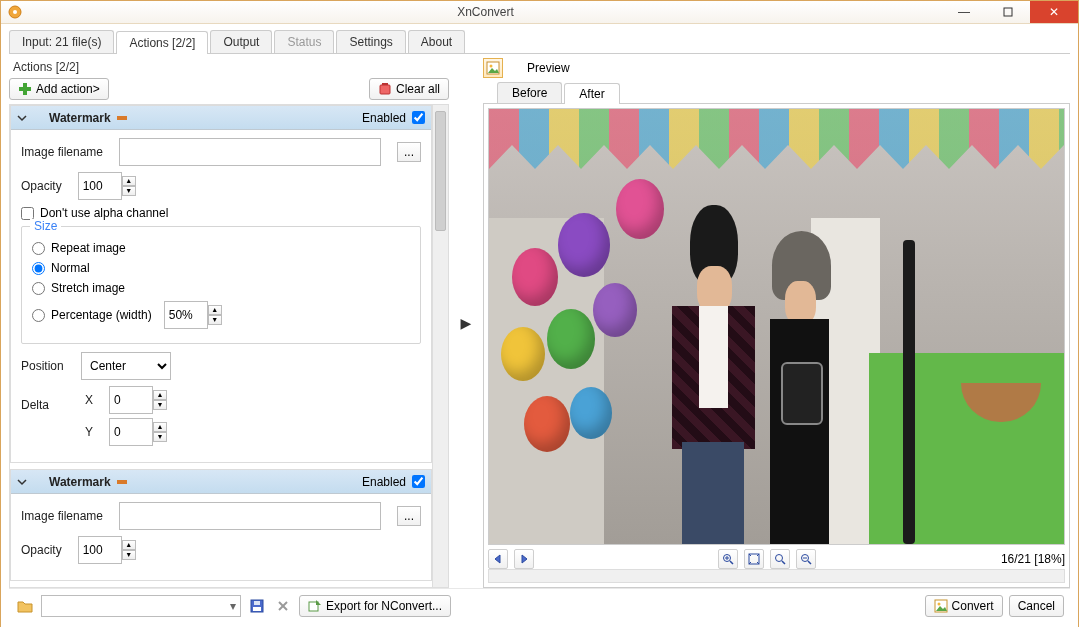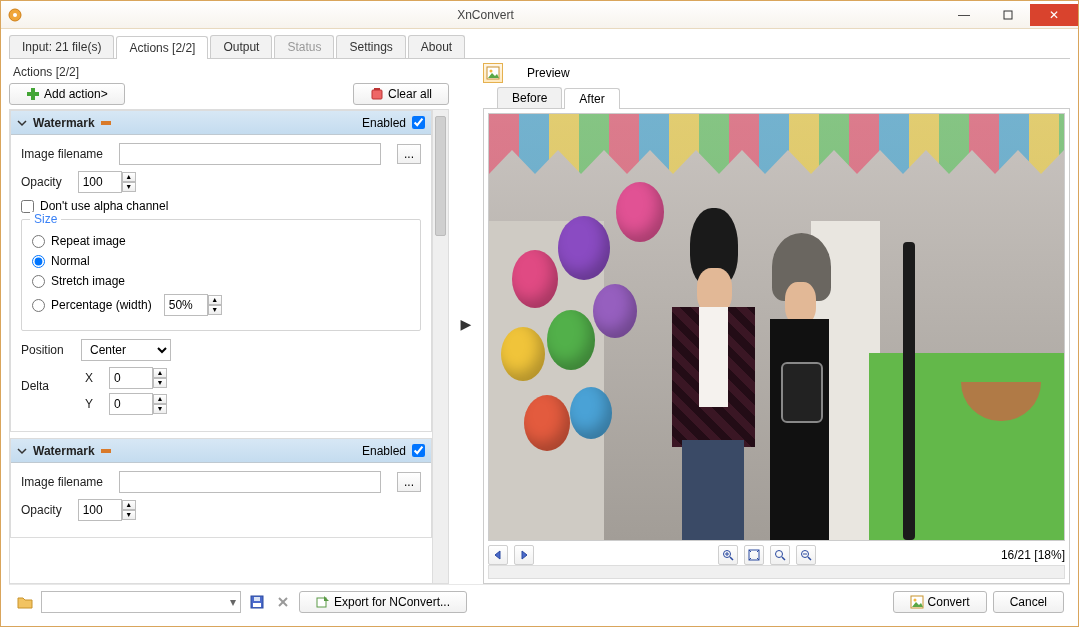--- a/index.html
+++ b/index.html
@@ -14,36 +14,36 @@
 .winbtn svg, .winbtn span { pointer-events: none; }
 .content { flex: 1; display: flex; flex-direction: column; background: #fff; padding: 6px 8px 8px 8px; }
 .tabstrip { display: flex; border-bottom: 1px solid #ccc; height: 24px; }
 .tab { padding: 4px 12px; border: 1px solid #ccc; border-bottom: none; background: #f2f2f2; margin-right: 2px; border-radius: 3px 3px 0 0; color: #333; cursor: default; }
 .tab.active { background: #fff; position: relative; top: 1px; }
 .tab.disabled { color: #999; }
 .workarea { flex: 1; display: flex; gap: 6px; padding-top: 4px; }
 .leftpanel { width: 440px; display: flex; flex-direction: column; }
 .fieldset-label { color: #333; margin: 2px 0 4px 4px; }
 .toolbar-row { display: flex; justify-content: space-between; margin-bottom: 4px; }
-.btn { background: linear-gradient(#fff, #f1f1f1); border: 1px solid #b9b9b9; border-radius: 3px; padding: 3px 16px; display: inline-flex; align-items: center; gap: 4px; cursor: default; }
+.btn { background: linear-gradient(#fff, #f1f1f1); border: 1px solid #b9b9b9; border-radius: 3px; padding: 3px 8px; display: inline-flex; align-items: center; gap: 4px; cursor: default; }
 .btn .icon { width: 14px; height: 14px; }
 .actions-scroll { flex: 1; border: 1px solid #ddd; display: flex; }
 .actions-list { flex: 1; overflow: hidden; }
 .vscroll { width: 16px; background: #efefef; border-left: 1px solid #ddd; position: relative; }
 .vscroll .thumb { position: absolute; left: 2px; right: 2px; top: 6px; height: 120px; background: #cfcfcf; border: 1px solid #bbb; border-radius: 2px; }
 .action-card { border: 1px solid #dcdcdc; margin: 0 0 6px 0; background: #fff; }
 .action-head { background: linear-gradient(#d7e7f5, #c4dcef); height: 24px; display: flex; align-items: center; padding: 0 6px; gap: 6px; border-bottom: 1px solid #bfc9d1; }
-.action-head .name { font-weight: bold; color: #222; }
+.action-head .name { font-weight: bold; color: #222; margin-left: 16px; }
 .action-head .spacer { flex: 1; }
 .chev { width: 10px; height: 10px; }
 .minus-icon { width: 10px; height: 6px; }
 .action-body { padding: 8px 10px 10px 10px; }
 .row { display: flex; align-items: center; gap: 16px; margin-bottom: 6px; }
 .row label { color: #222; }
-input[type=text], input[type=number], select { border: 1px solid #bcbcbc; background: #fff; padding: 2px 4px; height: 22px; }
+input[type=text], input[type=number], select { border: 1px solid #bcbcbc; background: #fff; padding: 2px 4px; height: 28px; }
 .small-input { width: 44px; }
 .dots-btn { border: 1px solid #bcbcbc; background: linear-gradient(#fff,#f1f1f1); width: 24px; height: 20px; display: inline-flex; align-items: center; justify-content: center; }
 .spinwrap { display: inline-flex; align-items: center; }
 .spinbtns { display: flex; flex-direction: column; }
 .spinbtns .sb { width: 14px; height: 10px; border: 1px solid #bcbcbc; background: linear-gradient(#fff,#eee); font-size: 7px; line-height: 7px; text-align: center; }
 .groupbox { border: 1px solid #d5d5d5; border-radius: 2px; padding: 8px 10px; position: relative; margin: 6px 0 8px 0; }
 .groupbox .legend { position: absolute; top: -8px; left: 8px; background: #fff; padding: 0 4px; color: #3b82f6; }
 .radio-row, .check-row { display: flex; align-items: center; gap: 6px; margin: 6px 0; }
 .rightpanel { flex: 1; display: flex; flex-direction: column; }
 .midbtns { display: flex; flex-direction: column; justify-content: center; width: 22px; gap: 4px; align-items: center; }

